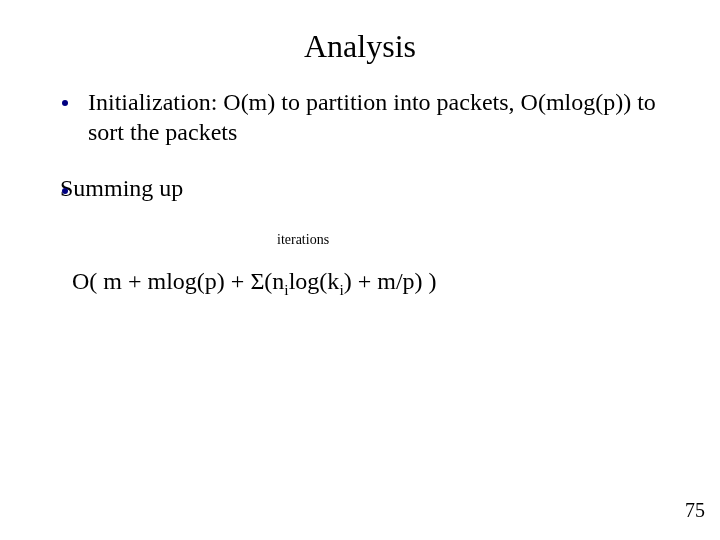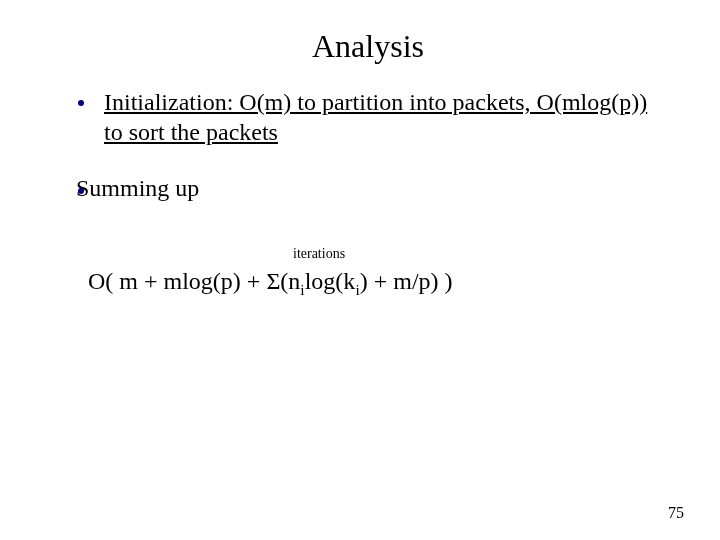--- a/index.html
+++ b/index.html
@@ -9,40 +9,39 @@
     width: 720px;
     height: 540px;
     background: #ffffff;
     font-family: "Times New Roman", Times, serif;
     color: #000000;
     position: relative;
   }
   .slide {
     width: 720px;
     height: 540px;
-    padding: 28px 54px 0 70px;
+    padding: 28px 54px 0 54px;
     position: relative;
   }
   .title {
     text-align: center;
     font-size: 32px;
     margin-bottom: 22px;
   }
   .bullet-list {
     list-style: none;
     padding: 0;
     margin: 0;
   }
   .bullet-item {
     position: relative;
     padding-left: 34px;
     font-size: 24px;
     line-height: 1.25;
     margin-bottom: 28px;
-    text-decoration: underline;
   }
   .bullet-dot {
     position: absolute;
     left: 8px;
     top: 0.55em;
     width: 6px;
     height: 6px;
     background: #000080;
     border-radius: 50%;
   }
@@ -62,27 +61,27 @@
     position: relative;
   }
   .formula {
     display: inline-block;
     margin-top: 48px;
   }
   .iterations-label {
     position: absolute;
     font-size: 14px;
     left: 223px;
-    top: 26px;
+    top: 12px;
   }
   .page-number {
     position: absolute;
     bottom: 18px;
-    right: 36px;
-    font-size: 16px;
+    right: 15px;
+    font-size: 20px;
   }
 </style>
 </head>
 <body>
 
 <div class="slide">
 
   <div class="title">Analysis</div>
 
   <ul class="bullet-list">

